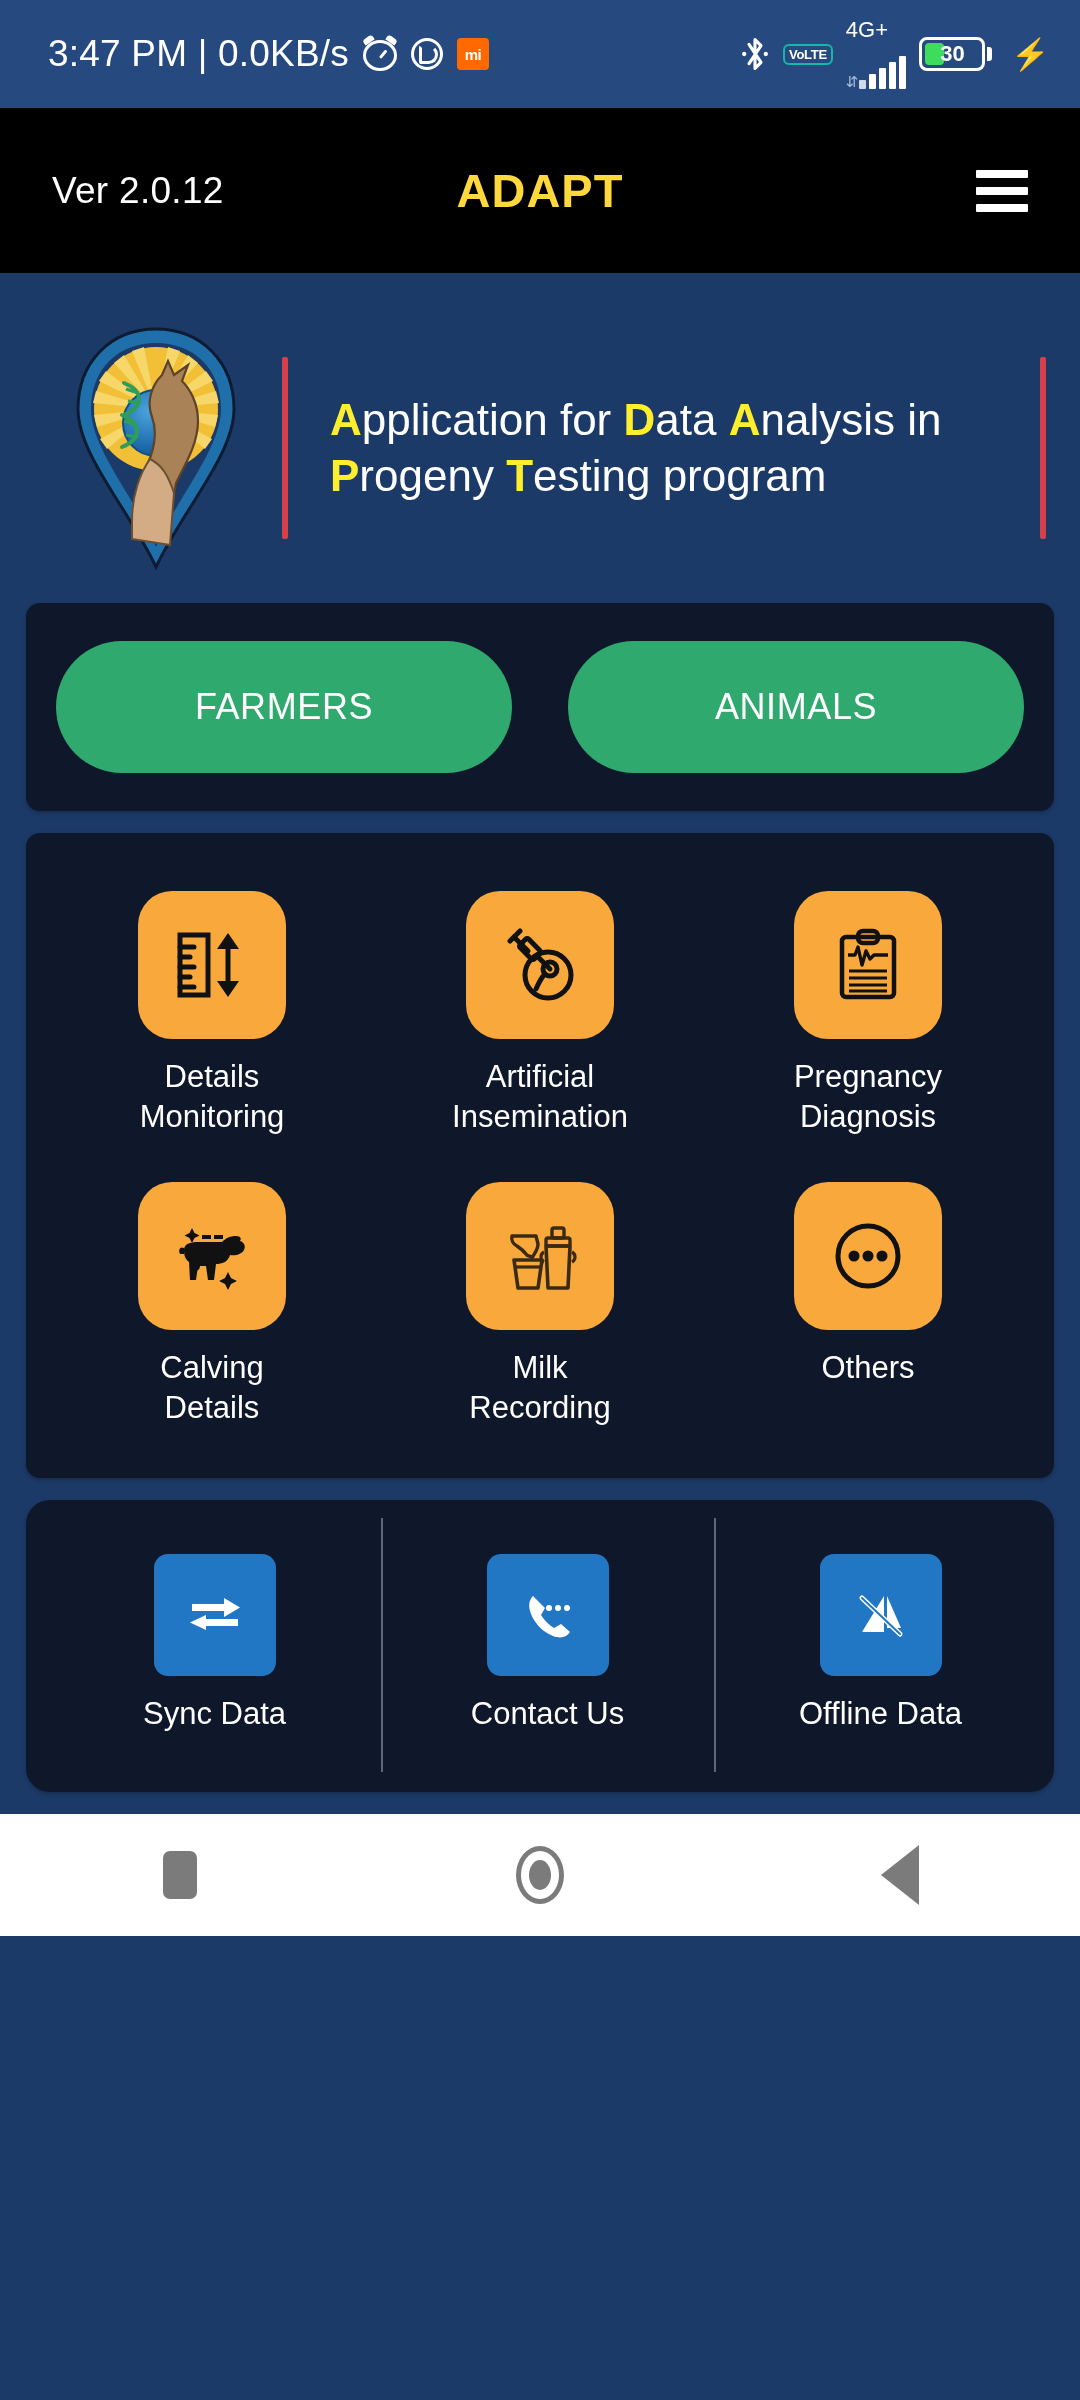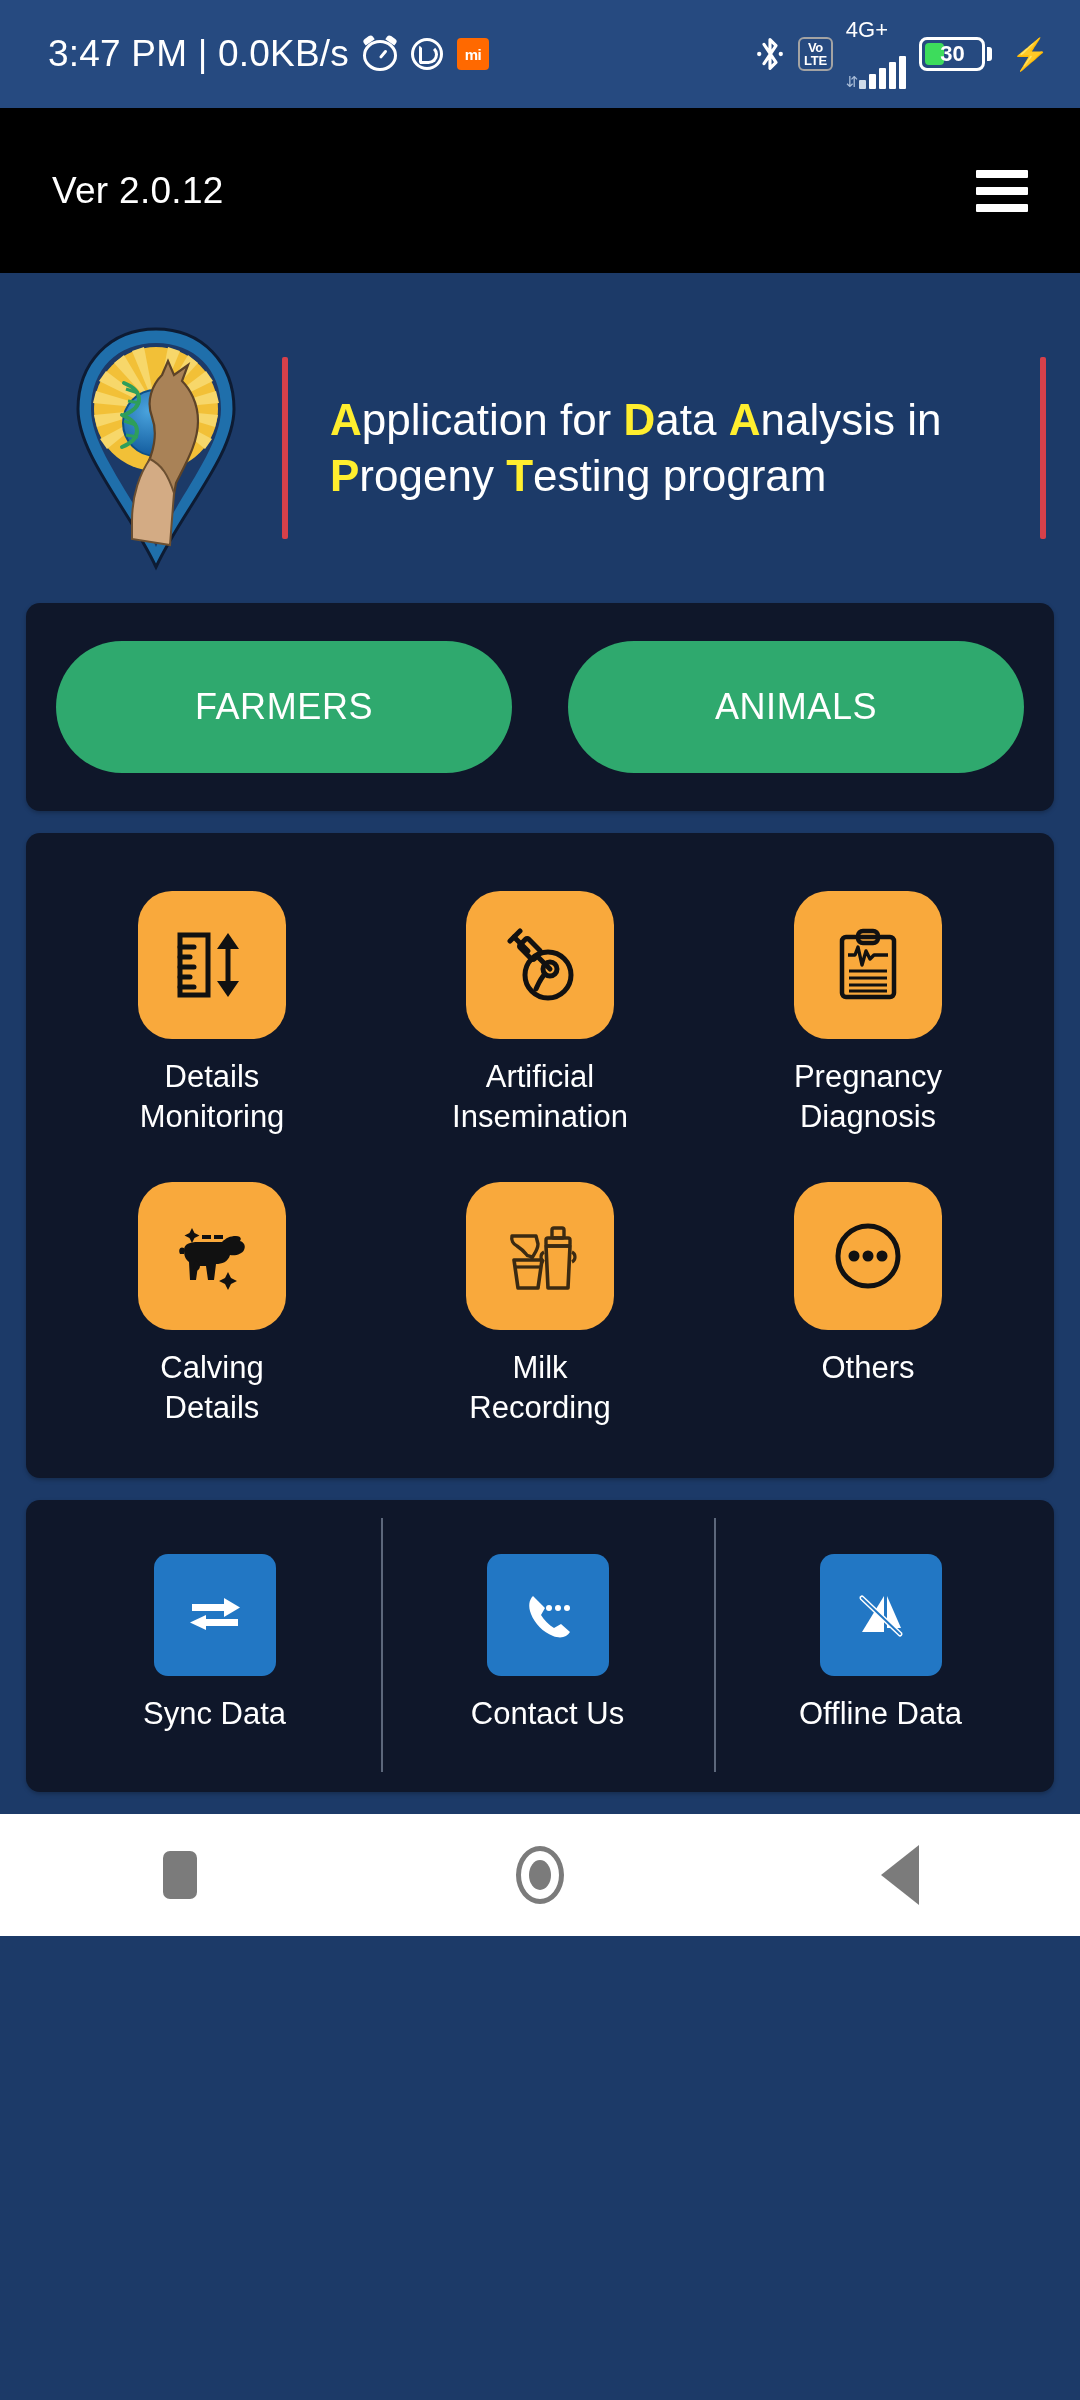--- a/index.html
+++ b/index.html
@@ -36,21 +36,21 @@
   .wa::after { content:""; position:absolute; width:13px; height:13px; border:3px solid #fff; border-radius: 3px 10px 10px 3px; left: 5px; top: 4px; border-top-color: transparent; }
 
   
   .mi { width: 32px; height: 32px; background: #ff6900; border-radius: 4px; display:flex; align-items:center; justify-content:center; color:#fff; font-size: 15px; font-weight: 700; letter-spacing: -.5px; }
 
   
   .bt { width: 30px; height: 36px; position: relative; }
   .bt svg { display:block; }
 
   
-  .volte { border: 2px solid #a3a3a3; border-radius: 6px; padding: 2px 4px; display:flex; flex-direction:column; align-items:center; line-height: 1; }
+  .volte { border: 2px solid #14b8a6; border-radius: 6px; padding: 2px 4px; display:flex; flex-direction:row; align-items:center; line-height: 1; }
   .volte span { font-size: 13px; font-weight: 700; letter-spacing: -.3px; }
 
   
   .net { display:flex; flex-direction:column; align-items:flex-start; line-height:1;gap:13px; }
   .net .g4 { font-size: 22px; font-weight: 500; margin-bottom: 2px; }
   .net .bot { display:flex; align-items:flex-end; gap: 3px; }
   .arrows { font-size: 15px; color: #a9bdd8; line-height:1; letter-spacing:-2px; }
   .bars { display:flex; align-items:flex-end; gap: 3px; }
   .bars i { display:block; width: 7px; background:#fff; border-radius:1px; }
   .bars i:nth-child(1){height:9px; background:#cfdbe9;}
@@ -109,21 +109,21 @@
   .grid { display: grid; grid-template-columns: repeat(3, 1fr); row-gap: 46px; }
   .tile { display:flex; flex-direction:column; align-items:center; cursor:pointer; }
   .tile-ic {
     width: 148px; height: 148px; background: #f9a93c; border-radius: 34px;
     display:flex; align-items:center; justify-content:center; margin-bottom: 18px;
   }
   .tile-ic svg { display:block; }
   .tile-label { color:#ffffff; font-size: 31px; line-height: 1.28; text-align:center; }
 
   
-  .card-utils { padding: 54px 7px 60px 22px; display:flex; }
+  .card-utils { padding: 54px 7px 60px 22px; display:flex;border-radius:24px; }
   .util { flex:1; display:flex; flex-direction:column; align-items:center; cursor:pointer; position:relative; }
   .util + .util::before {
     content:""; position:absolute; left:0; top:-36px; bottom:-40px; width:2px; background: rgba(200,215,235,.42);
   }
   .util-ic {
     width: 122px; height: 122px; background: #2277c4; border-radius: 14px;
     display:flex; align-items:center; justify-content:center; margin-bottom: 20px;
   }
   .util-label { color:#ffffff; font-size: 31px; }
 
@@ -192,20 +192,21 @@
           <span class="pct">30</span>
         </span>
         <span class="tip"></span>
       </span>
       <span class="bolt">⚡</span>
     </div>
   </div>
 
   <div class="appbar">
     <span class="ver">Ver 2.0.12</span>
+    <span class="brand">ADAPT</span>
     <span class="hamburger">
         <i></i>
         <i></i>
         <i></i>
       </span>
   </div>
 
   <div class="hero">
     <div class="logo">
       <svg width="172" height="250" viewBox="0 0 172 250">

